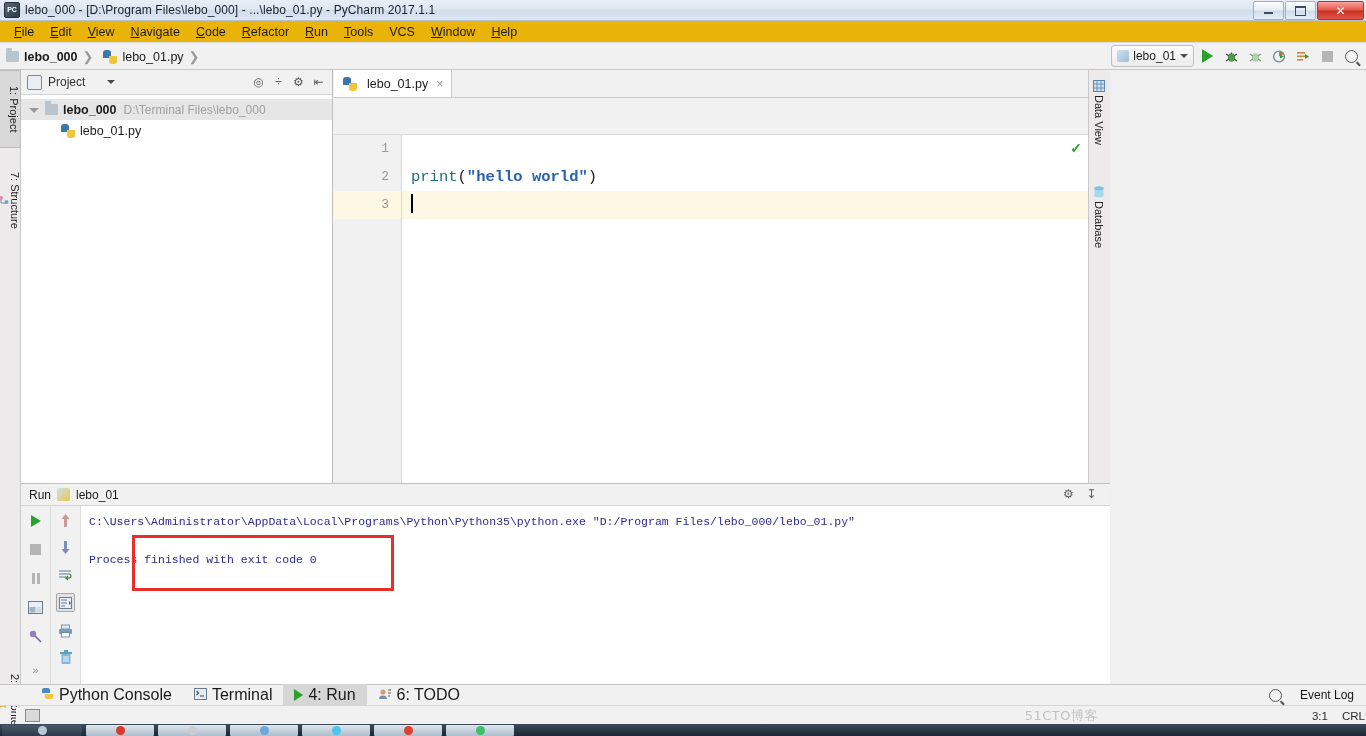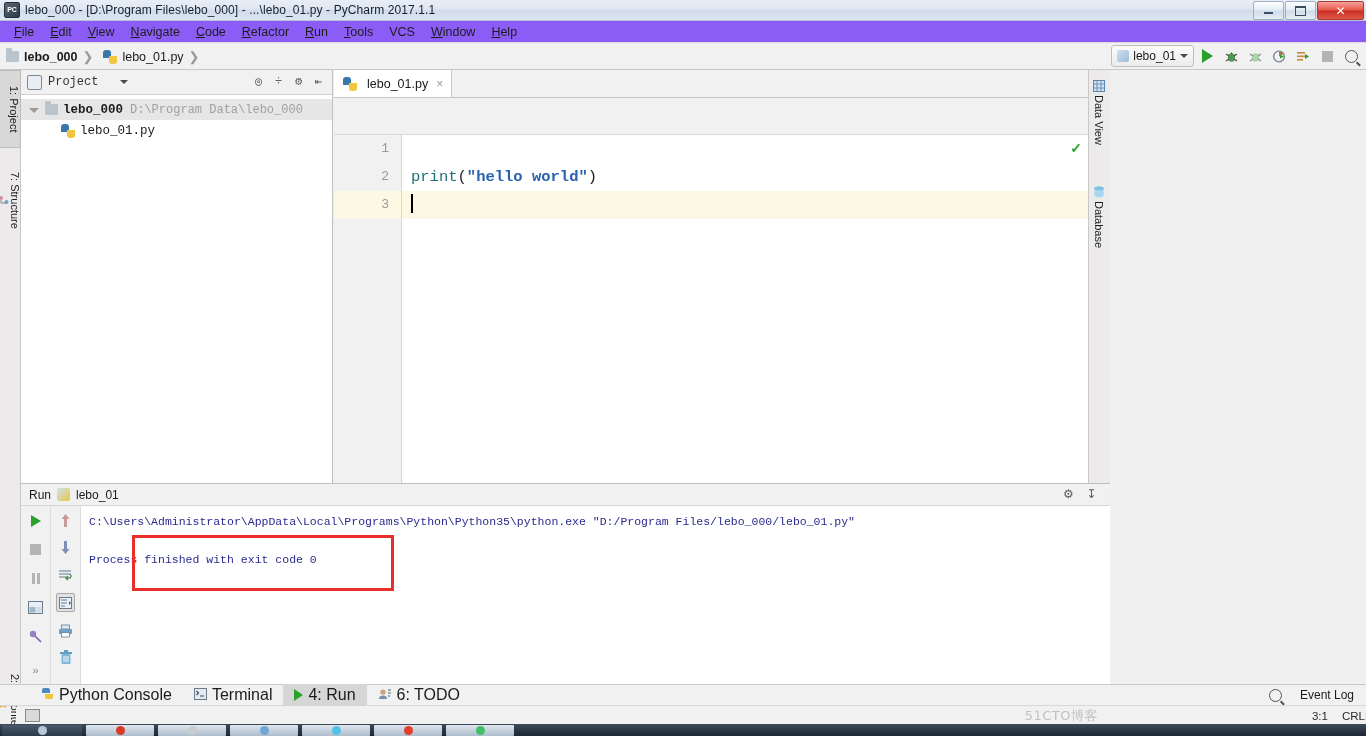--- a/index.html
+++ b/index.html
@@ -40,21 +40,21 @@
     width: 45px;
     background: linear-gradient(to bottom,#f8a39b 0%, #e4564a 48%, #c92f22 52%, #e0574a 100%);
     border-color: #a8392d; color: #fff; font-size: 12px;
   }
   .sq { width: 9px; height: 7px; border: 1px solid #3b4c5e; border-top-width: 2px; }
   .min { width: 9px; height: 0; border-bottom: 2px solid #3b4c5e; margin-top: 5px; }
 
   
   .menubar {
     position: absolute; left: 0; top: 21px; width: 1366px; height: 22px;
-    background: #8b5cf6; border-bottom: 1px solid #dcdcdc;
+    background: #eab308; border-bottom: 1px solid #dcdcdc;
     display: flex; align-items: center; padding-left: 6px; box-sizing: border-box;
   }
   .menu-item {
     padding: 3px 8px; font-size: 12.5px; color: #1c1c1c; cursor: default; white-space: nowrap;
   }
   .menu-item u { text-decoration: underline; }
 
   
   .navbar {
     position: absolute; left: 0; top: 44px; width: 1366px; height: 26px;
@@ -122,21 +122,21 @@
     position: absolute; right: 0; width: 22px;
     writing-mode: vertical-rl; text-orientation: mixed;
     font-size: 11px; color: #1d1d1d; text-align: center;
     padding: 4px 0; box-sizing: border-box; white-space: nowrap;
     display: flex; align-items: center; gap: 3px;
   }
 
   
   .projpanel {
     position: absolute; left: 21px; top: 70px; width: 312px; height: 413px;
-    background: #ffffff; border-right: 1px solid #c0c0c0; box-sizing: border-box; font-family: Liberation Mono, monospace;
+    background: #ffffff; border-right: 1px solid #c0c0c0; box-sizing: border-box;
   }
   .proj-header {
     height: 25px; background: #f1f1f1; border-bottom: 1px solid #d2d2d2;
     display: flex; align-items: center; padding-left: 6px; box-sizing: border-box;
   }
   .proj-title { font-size: 12px; margin-left: 6px; color: #333; }
   .proj-hdr-ico { width: 13px; height: 13px; border: 1px solid #7d8a95; border-radius: 2px; background: #e8eef4; }
   .proj-hdr-right { margin-left: auto; display: flex; align-items: center; gap: 7px; padding-right: 7px; }
   .hdr-ico { width: 13px; height: 13px; color: #5b5b5b; font-size: 12px; line-height: 13px; text-align: center; }
   .tree { padding-top: 4px; font-size: 12.5px; }
@@ -431,21 +431,21 @@
         <span class="hdr-ico">÷</span>
         <span class="hdr-ico">⚙</span>
         <span class="hdr-ico">⇤</span>
       </div>
     </div>
     <div class="tree">
       <div class="tnode sel">
         <span class="twist open"></span>
         <span class="folder-ico" style="margin-left:4px;"></span>
         <span class="tlabel b">lebo_000</span>
-        <span class="tpath">D:\Program Data\lebo_000</span>
+        <span class="tpath">D:\Terminal Files\lebo_000</span>
       </div>
       <div class="tnode" style="padding-left:40px;">
         <span class="py-ico"></span>
         <span class="tlabel">lebo_01.py</span>
       </div>
     </div>
   </div>
 
   <div class="editor">
     <div class="tabrow">

